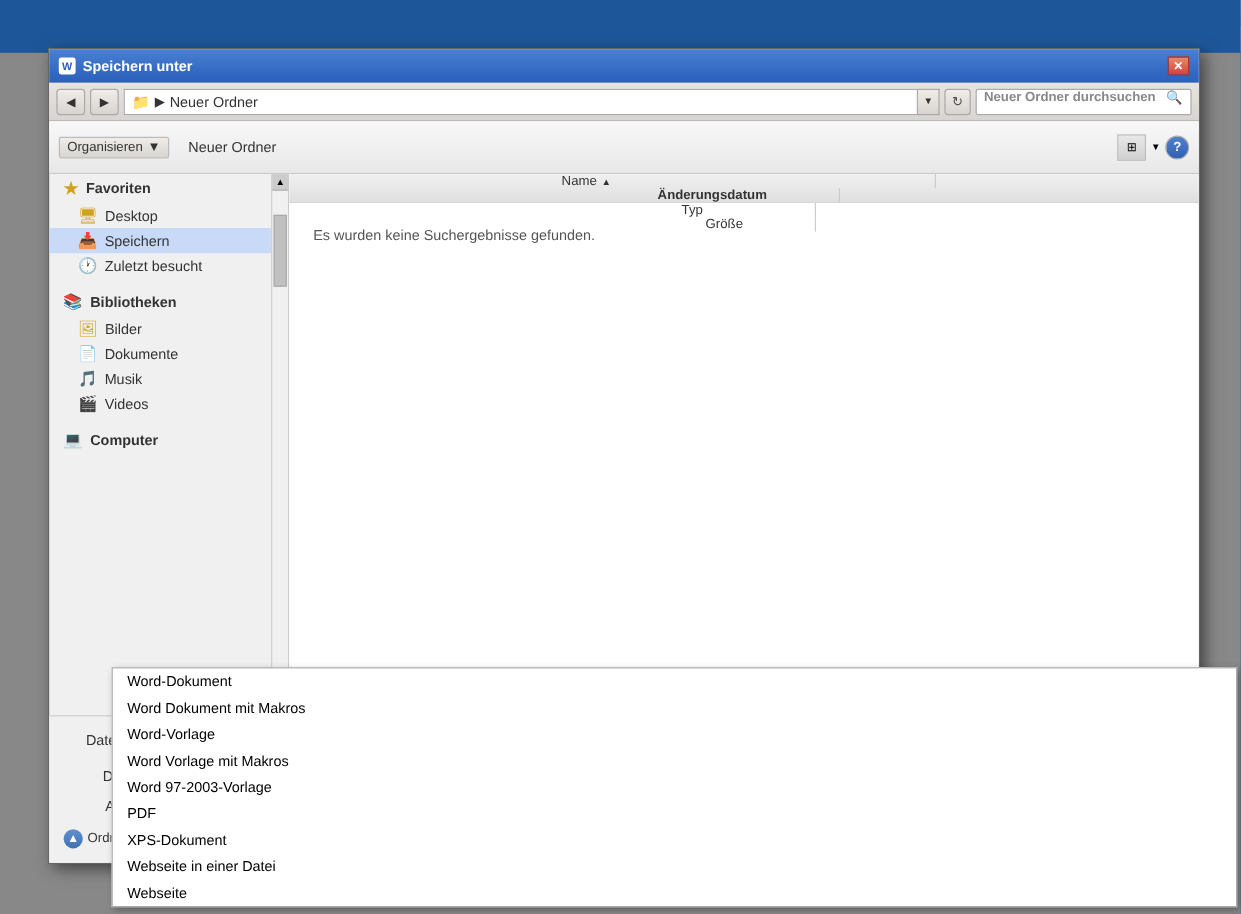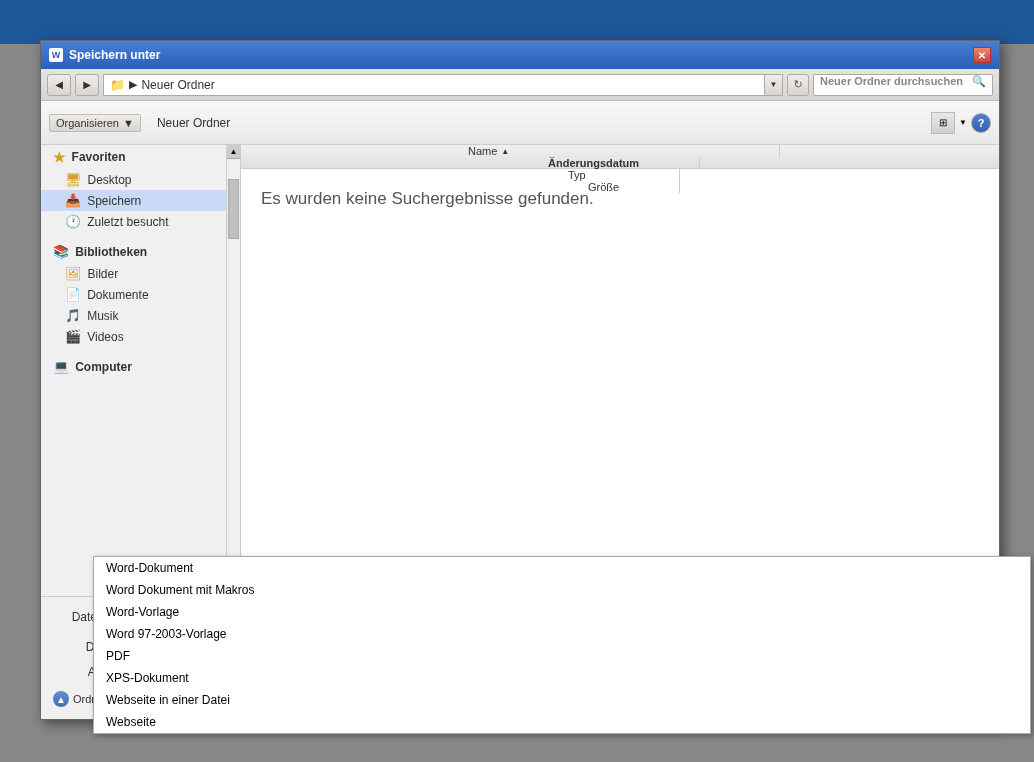--- a/index.html
+++ b/index.html
@@ -345,21 +345,21 @@
     .col-type { width: 120px; }
     .col-size { width: 100px; margin-left: 20px; }
 
     
     .empty-message {
       flex: 1;
       display: flex;
       align-items: flex-start;
       justify-content: flex-start;
       padding: 20px;
-      font-size: 17px;
+      font-size: 12px;
       color: #555;
       text-align: center;
     }
 
     
     .dialog-bottom {
       background: #f0f0f0;
       border-top: 1px solid #ccc;
       padding: 8px 12px;
     }
@@ -674,20 +674,21 @@
       </div>
       <button class="action-btn">Speichern</button>
       <button class="action-btn">Abbrechen</button>
     </div>
   </div>
 
   <div class="filetype-dropdown">
     <div class="dropdown-item">Word-Dokument</div>
     <div class="dropdown-item">Word Dokument mit Makros</div>
     <div class="dropdown-item">Word-Vorlage</div>
+    <div class="dropdown-item">Word Vorlage mit Makros</div>
     <div class="dropdown-item">Word 97-2003-Vorlage</div>
     <div class="dropdown-item">PDF</div>
     <div class="dropdown-item">XPS-Dokument</div>
     <div class="dropdown-item">Webseite in einer Datei</div>
     <div class="dropdown-item">Webseite</div>
 
   </div>
 
 </div>
 

